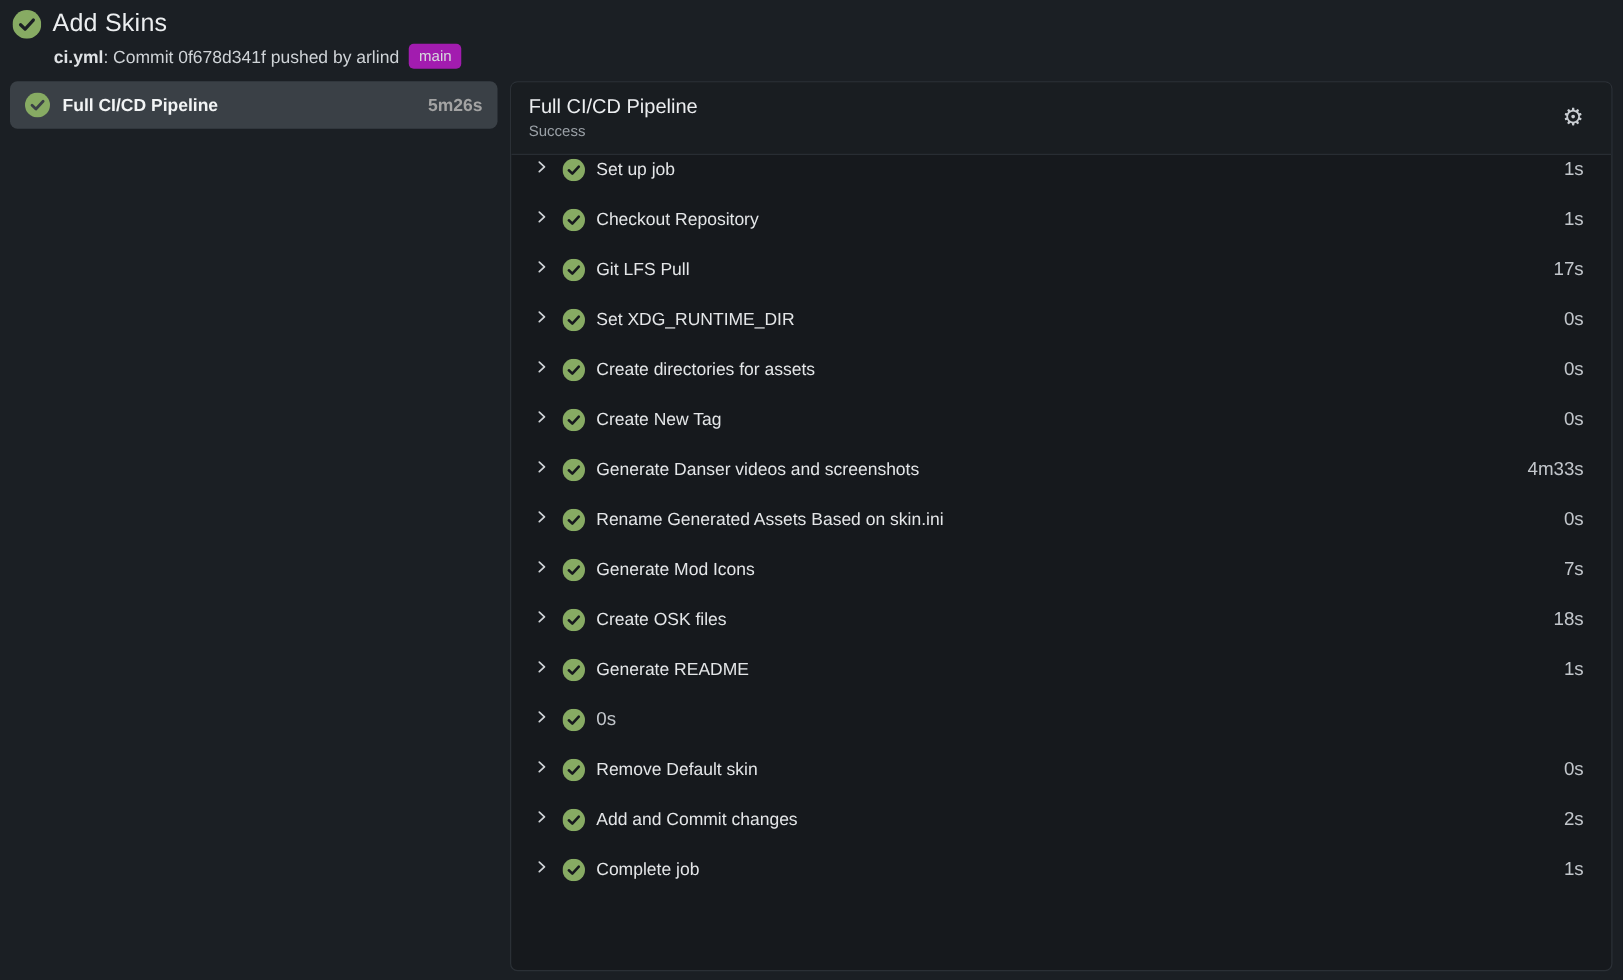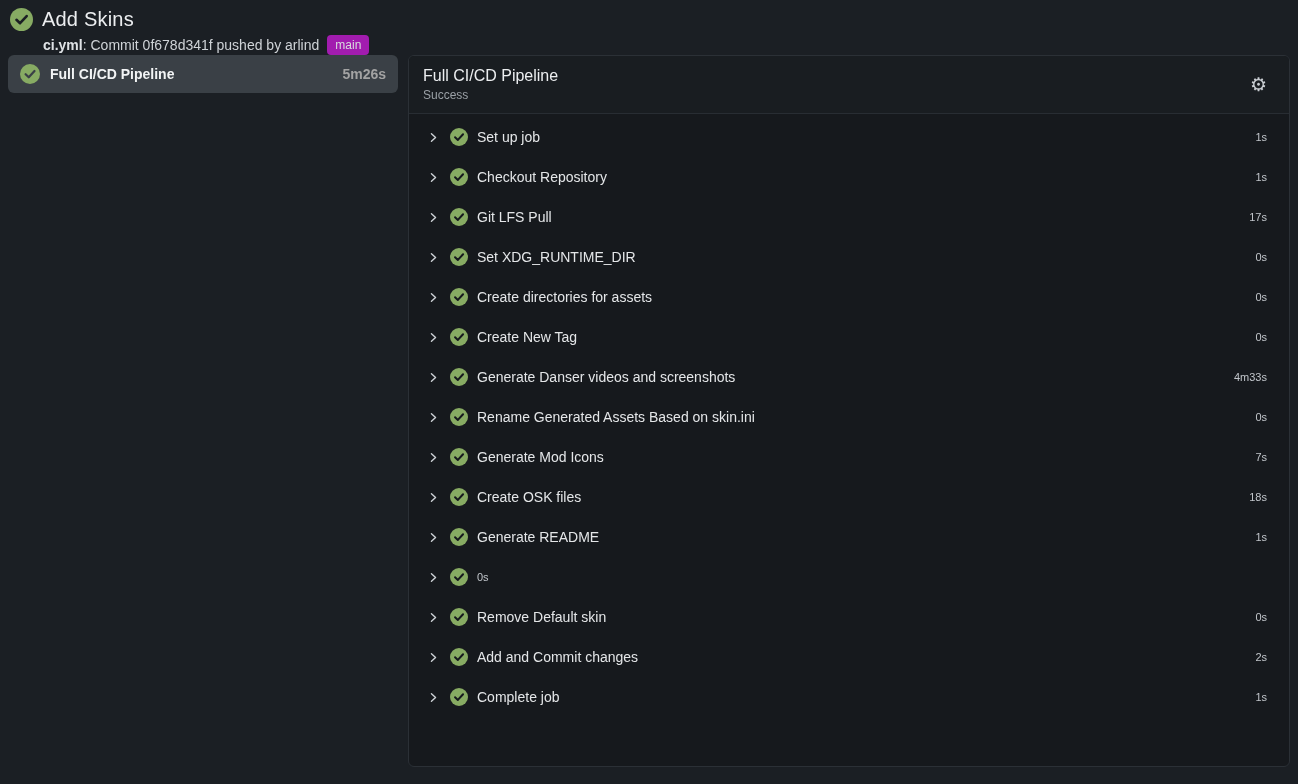--- a/index.html
+++ b/index.html
@@ -25,21 +25,21 @@
     font-size: 12px; line-height: 1;
     padding: 4px 8px; border-radius: 4px;
     cursor: pointer;
   }
 
   
   .check-icon { display: inline-flex; flex: 0 0 auto; }
   .check-icon svg { display: block; }
 
   
-  .columns { display: flex; gap: 10px; padding: 0 8px; align-items: flex-start; }
+  .columns { display: flex; gap: 10px; padding: 0 8px; margin-top: 10px; align-items: flex-start; }
   .sidebar { flex: 0 0 390px; }
   .job-card {
     display: flex; align-items: center; gap: 10px;
     background: #3a4046; border-radius: 6px;
     height: 38px; padding: 0 12px;
     cursor: pointer;
   }
   .job-card .job-name { font-size: 14px; font-weight: 700; color: #f2f4f5; flex: 1; }
   .job-card .job-duration { font-size: 14px; font-weight: 700; color: #a3a3a3; }
 
@@ -63,33 +63,33 @@
   .panel-job-status { font-size: 12px; color: #9aa0a6; margin-top: 3px; }
   .gear-button {
     background: none; border: none; cursor: pointer;
     color: #c9cdd2; font-size: 19px; line-height: 1;
     padding: 4px 8px;
   }
 
   
   .step-list { flex: 1; padding: 3px 0; }
   .step-row {
-    display: flex; align-items: center;
+    display: flex; align-items: flex-start;
     height: 40px; padding: 0 22px 0 18px;
     cursor: pointer;
   }
   .step-chevron {
     width: 12px; height: 12px; margin-right: 11px;
     display: inline-flex; align-items: center; justify-content: center;
     color: #cfd3d7; flex: 0 0 auto;
   }
   .step-chevron svg { display: block; }
   .step-row .check-icon { margin-right: 9px; }
   .step-name { font-size: 14px; color: #e4e6e8; flex: 1; }
-  .step-duration { font-size: 11px; color: #c2c6cb; }
+  .step-duration { font-size: 15px; color: #c2c6cb; }
 </style>
 </head>
 <body>
 
 <div class="run-header">
   <div class="run-title-row">
     <span class="check-icon">
       <svg width="23" height="23" viewBox="0 0 16 16">
         <circle cx="8" cy="8" r="8" fill="#87ab63"></circle>
         <path d="M4.5 8.2 L7 10.6 L11.6 5.6" stroke="#1b1f24" stroke-width="1.8" fill="none" stroke-linecap="round" stroke-linejoin="round"></path>

